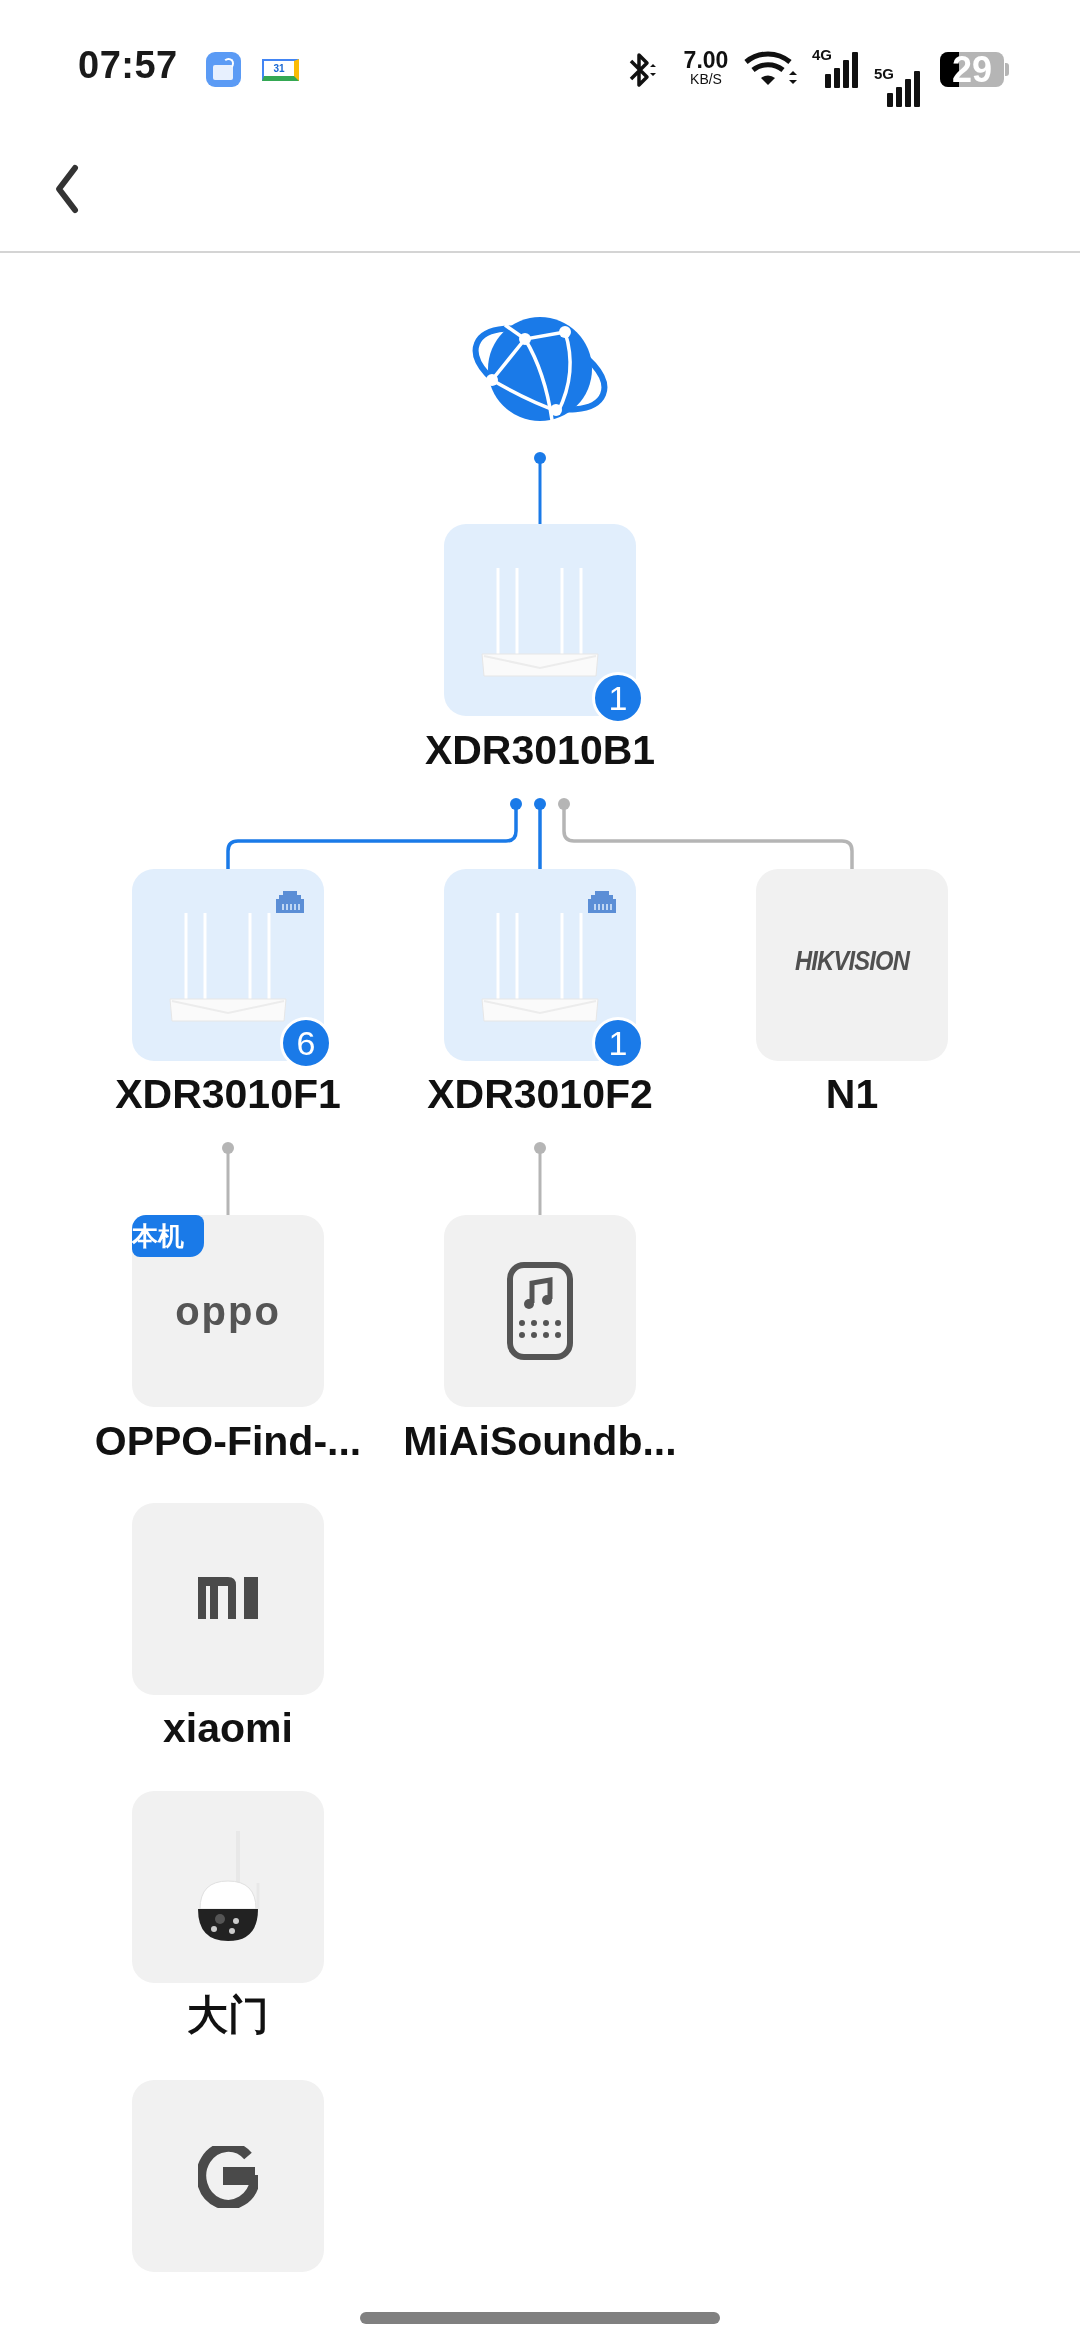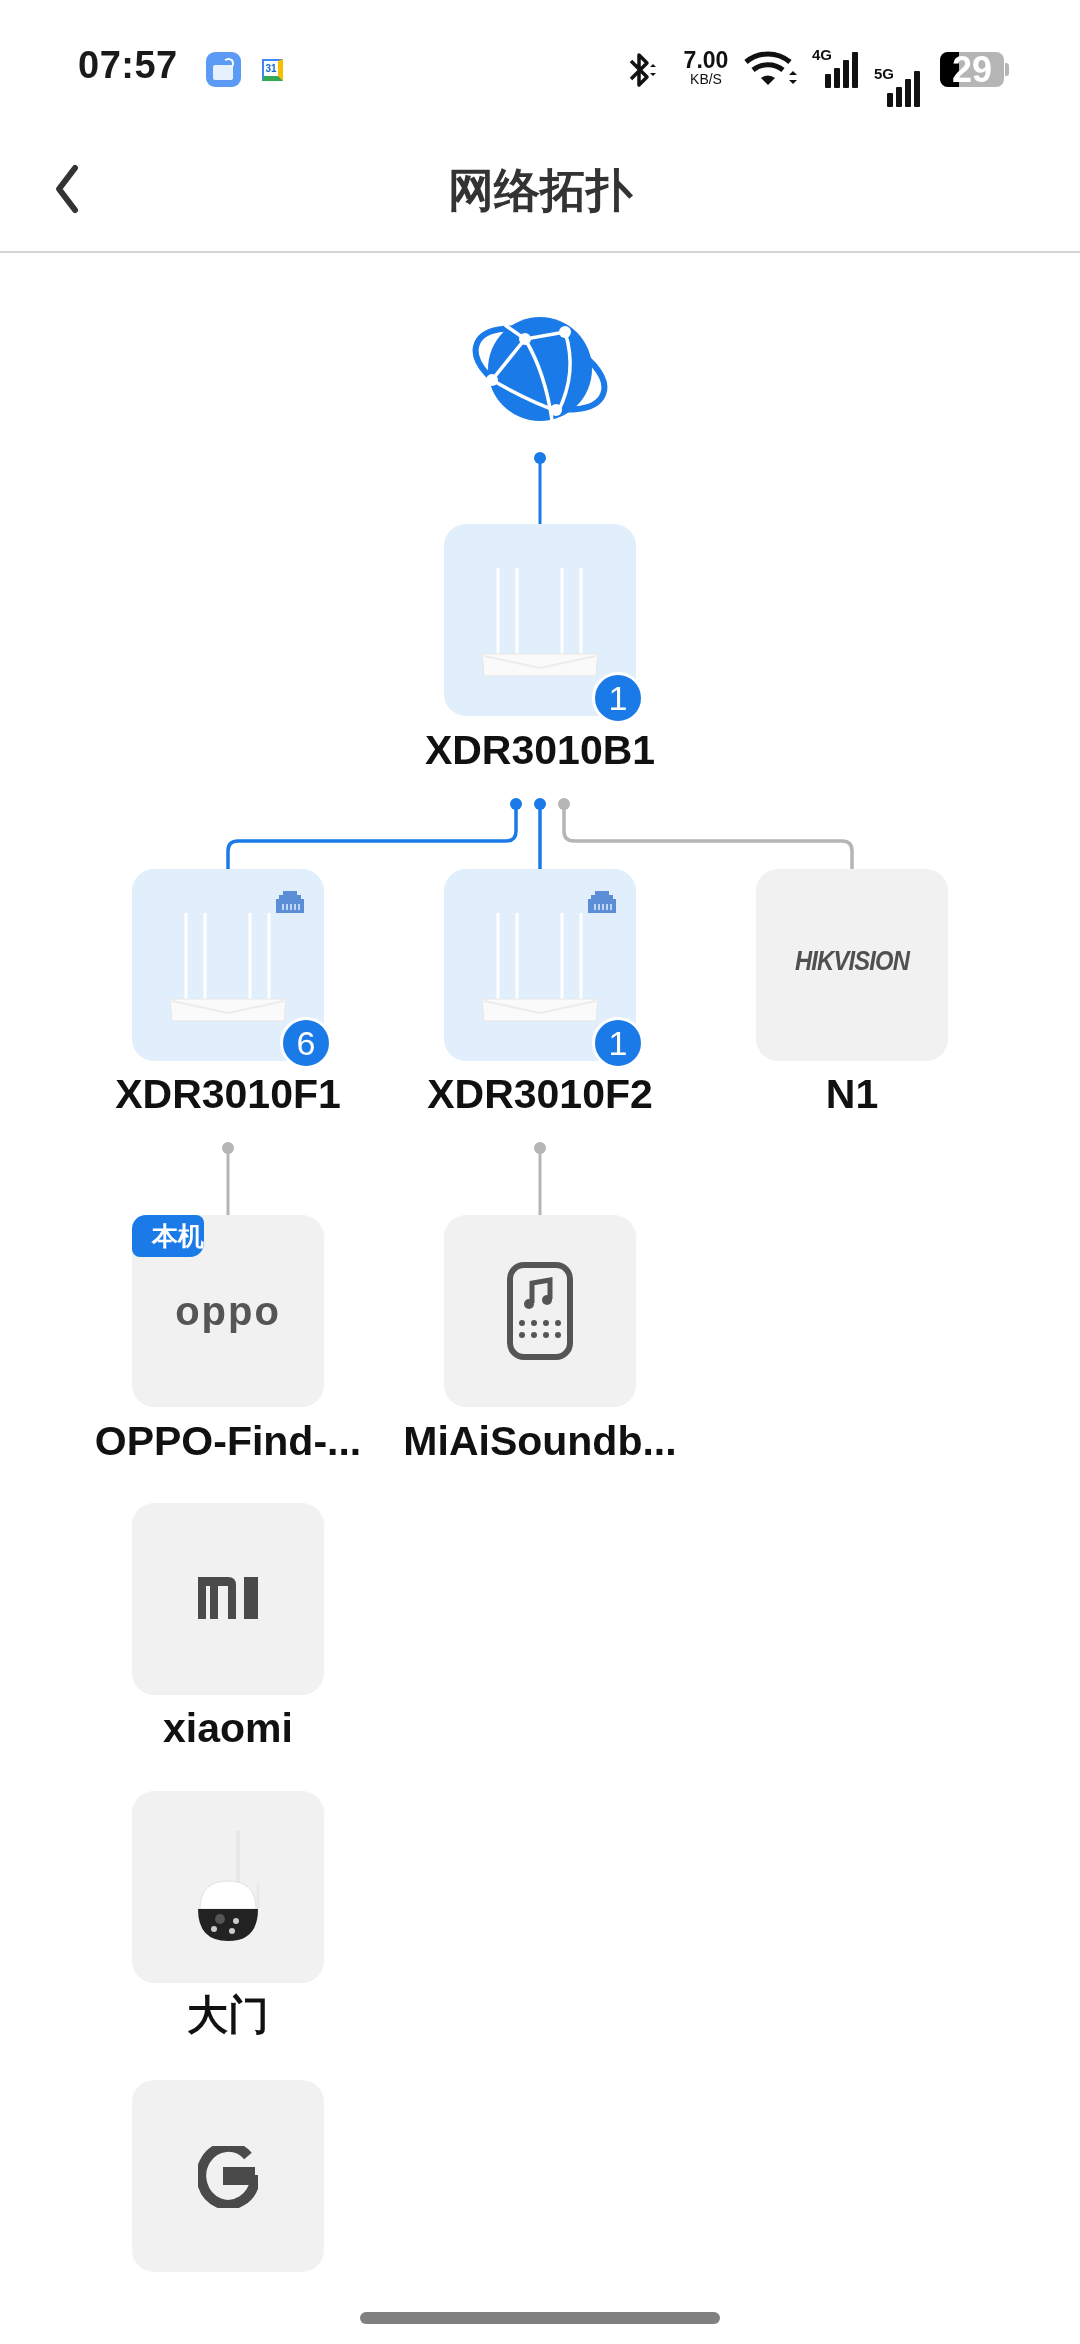--- a/index.html
+++ b/index.html
@@ -5,21 +5,21 @@
   * { box-sizing: border-box; margin: 0; padding: 0; }
   html, body { width: 1080px; height: 2344px; background: #ffffff; overflow: hidden; }
   body { position: relative; font-family: "Liberation Sans", "DejaVu Sans", sans-serif; color: #111; }
 
   
   .statusbar { position: absolute; left: 0; top: 0; width: 1080px; height: 130px; }
   .time { position: absolute; left: 78px; top: 44px; font-size: 38px; font-weight: 700; color: #1a1a1a; letter-spacing: 0.5px; }
   .app-icon-1 { position: absolute; left: 206px; top: 52px; width: 35px; height: 35px; border-radius: 9px; background: #5b9bf5; }
   .app-icon-1::before { content: ""; position: absolute; left: 7px; top: 13px; width: 20px; height: 15px; background: #e7f0fe; border-radius: 2px; }
   .app-icon-1::after { content: ""; position: absolute; right: 7px; top: 6px; width: 7px; height: 7px; border-radius: 50%; border: 2px solid #fff; border-left-color: transparent; border-bottom-color: transparent; }
-  .app-icon-2 { position: absolute; left: 262px; top: 59px; width: 21px; height: 22px; background: #fff; border: 2px solid #4285f4; border-bottom: 5px solid #34a853; border-right: 5px solid #fbbc04; font-size: 10px; font-weight: 700; color: #1967d2; text-align: center; line-height: 15px; }
+  .app-icon-2 { position: absolute; left: 262px; top: 59px; width: 37px; height: 22px; background: #fff; border: 2px solid #4285f4; border-bottom: 5px solid #34a853; border-right: 5px solid #fbbc04; font-size: 10px; font-weight: 700; color: #1967d2; text-align: center; line-height: 15px; }
   .bt-icon { position: absolute; left: 627px; top: 50px; width: 26px; height: 38px; font-size: 34px; font-weight: 700; line-height: 38px; color: #111; }
   .speed { position: absolute; left: 676px; top: 48px; width: 60px; text-align: center; color: #111; }
   .speed .num { display: block; font-size: 23px; font-weight: 700; line-height: 24px; }
   .speed .unit { display: block; font-size: 14px; font-weight: 400; line-height: 14px; }
   .wifi-icon { position: absolute; left: 744px; top: 48px; width: 54px; height: 40px; }
   .sig { position: absolute; top: 46px; width: 46px; height: 42px; text-decoration: underline; }
   .sig .lbl { position: absolute; left: 0; top: 0; font-size: 15px; font-weight: 700; color: #111; }
   .sig .bar { position: absolute; bottom: 0; width: 6px; background: #111; border-radius: 1px; }
   .sig4g { left: 812px; }
   .sig5g { left: 874px; margin-top: 19px; }
@@ -34,21 +34,21 @@
   .page-title { position: absolute; left: 0; right: 0; top: 30px; text-align: center; font-size: 46px; font-weight: 700; color: #333; line-height: 60px; }
 
   
   .globe { position: absolute; left: 470px; top: 312px; width: 140px; height: 115px; }
   .node { position: absolute; width: 192px; height: 192px; border-radius: 22px; cursor: pointer; }
   .node.router { background: #e1eefc; }
   .node.device { background: #f1f1f1; }
   .node-label { position: absolute; width: 300px; text-align: center; font-size: 41px; font-weight: 700; color: #111; line-height: 40px; white-space: nowrap; }
   .count-badge { position: absolute; right: -8px; bottom: -8px; width: 52px; height: 52px; border-radius: 50%; background: #1a7ae8; border: 3px solid #fff; color: #fff; font-size: 34px; text-align: center; line-height: 46px; }
   .eth-icon { position: absolute; right: 20px; top: 22px; width: 28px; height: 22px; }
-  .self-badge { position: absolute; left: 0; top: 0; width: 72px; height: 42px; border-radius: 14px 8px 14px 8px; background: #1a7ae8; color: #fff; font-size: 26px; text-align: right; line-height: 42px; font-weight: 700; }
+  .self-badge { position: absolute; left: 0; top: 0; width: 72px; height: 42px; border-radius: 14px 8px 14px 8px; background: #1a7ae8; color: #fff; font-size: 26px; text-align: left; line-height: 42px; font-weight: 700; }
 
   .router-img { position: absolute; left: 28px; top: 34px; width: 136px; height: 130px; }
 
   .brand-hik { position: absolute; left: 0; right: 0; top: 76px; text-align: center; font-size: 28px; font-weight: 700; font-style: italic; color: #505050; letter-spacing: -1px; transform: scaleX(0.85); }
   .brand-oppo { position: absolute; left: 0; right: 0; top: 74px; text-align: center; font-size: 40px; color: #555; letter-spacing: 2px; font-weight: 700; }
   .home-bar { position: absolute; left: 360px; top: 2312px; width: 360px; height: 12px; border-radius: 6px; background: #808080; }
 
   svg.lines { position: absolute; left: 0; top: 0; width: 1080px; height: 2344px; pointer-events: none; }
 </style>
 </head>
@@ -97,21 +97,20 @@
   </span>
   <span class="battery-tip"></span>
 </div>
 
 <div class="navbar">
   <div class="back-btn">
     <svg width="60" height="60" viewBox="0 0 60 60">
       <path d="M25 8 L9 29 L25 50" fill="none" stroke="#333" stroke-width="6" stroke-linecap="round" stroke-linejoin="round"></path>
     </svg>
   </div>
-  <div class="page-title">网络拓扑</div>
 </div>
 
 <svg class="lines">
   <g>
     <circle cx="540" cy="458" r="6" fill="#1a7ae8"></circle>
     <line x1="540" y1="458" x2="540" y2="524" stroke="#1a7ae8" stroke-width="3"></line>
   </g>
   <g>
     <circle cx="516" cy="804" r="6" fill="#1a7ae8"></circle>
     <path d="M516 804 V831 Q516 841 506 841 H238 Q228 841 228 851 V869" fill="none" stroke="#1a7ae8" stroke-width="3.5"></path>

